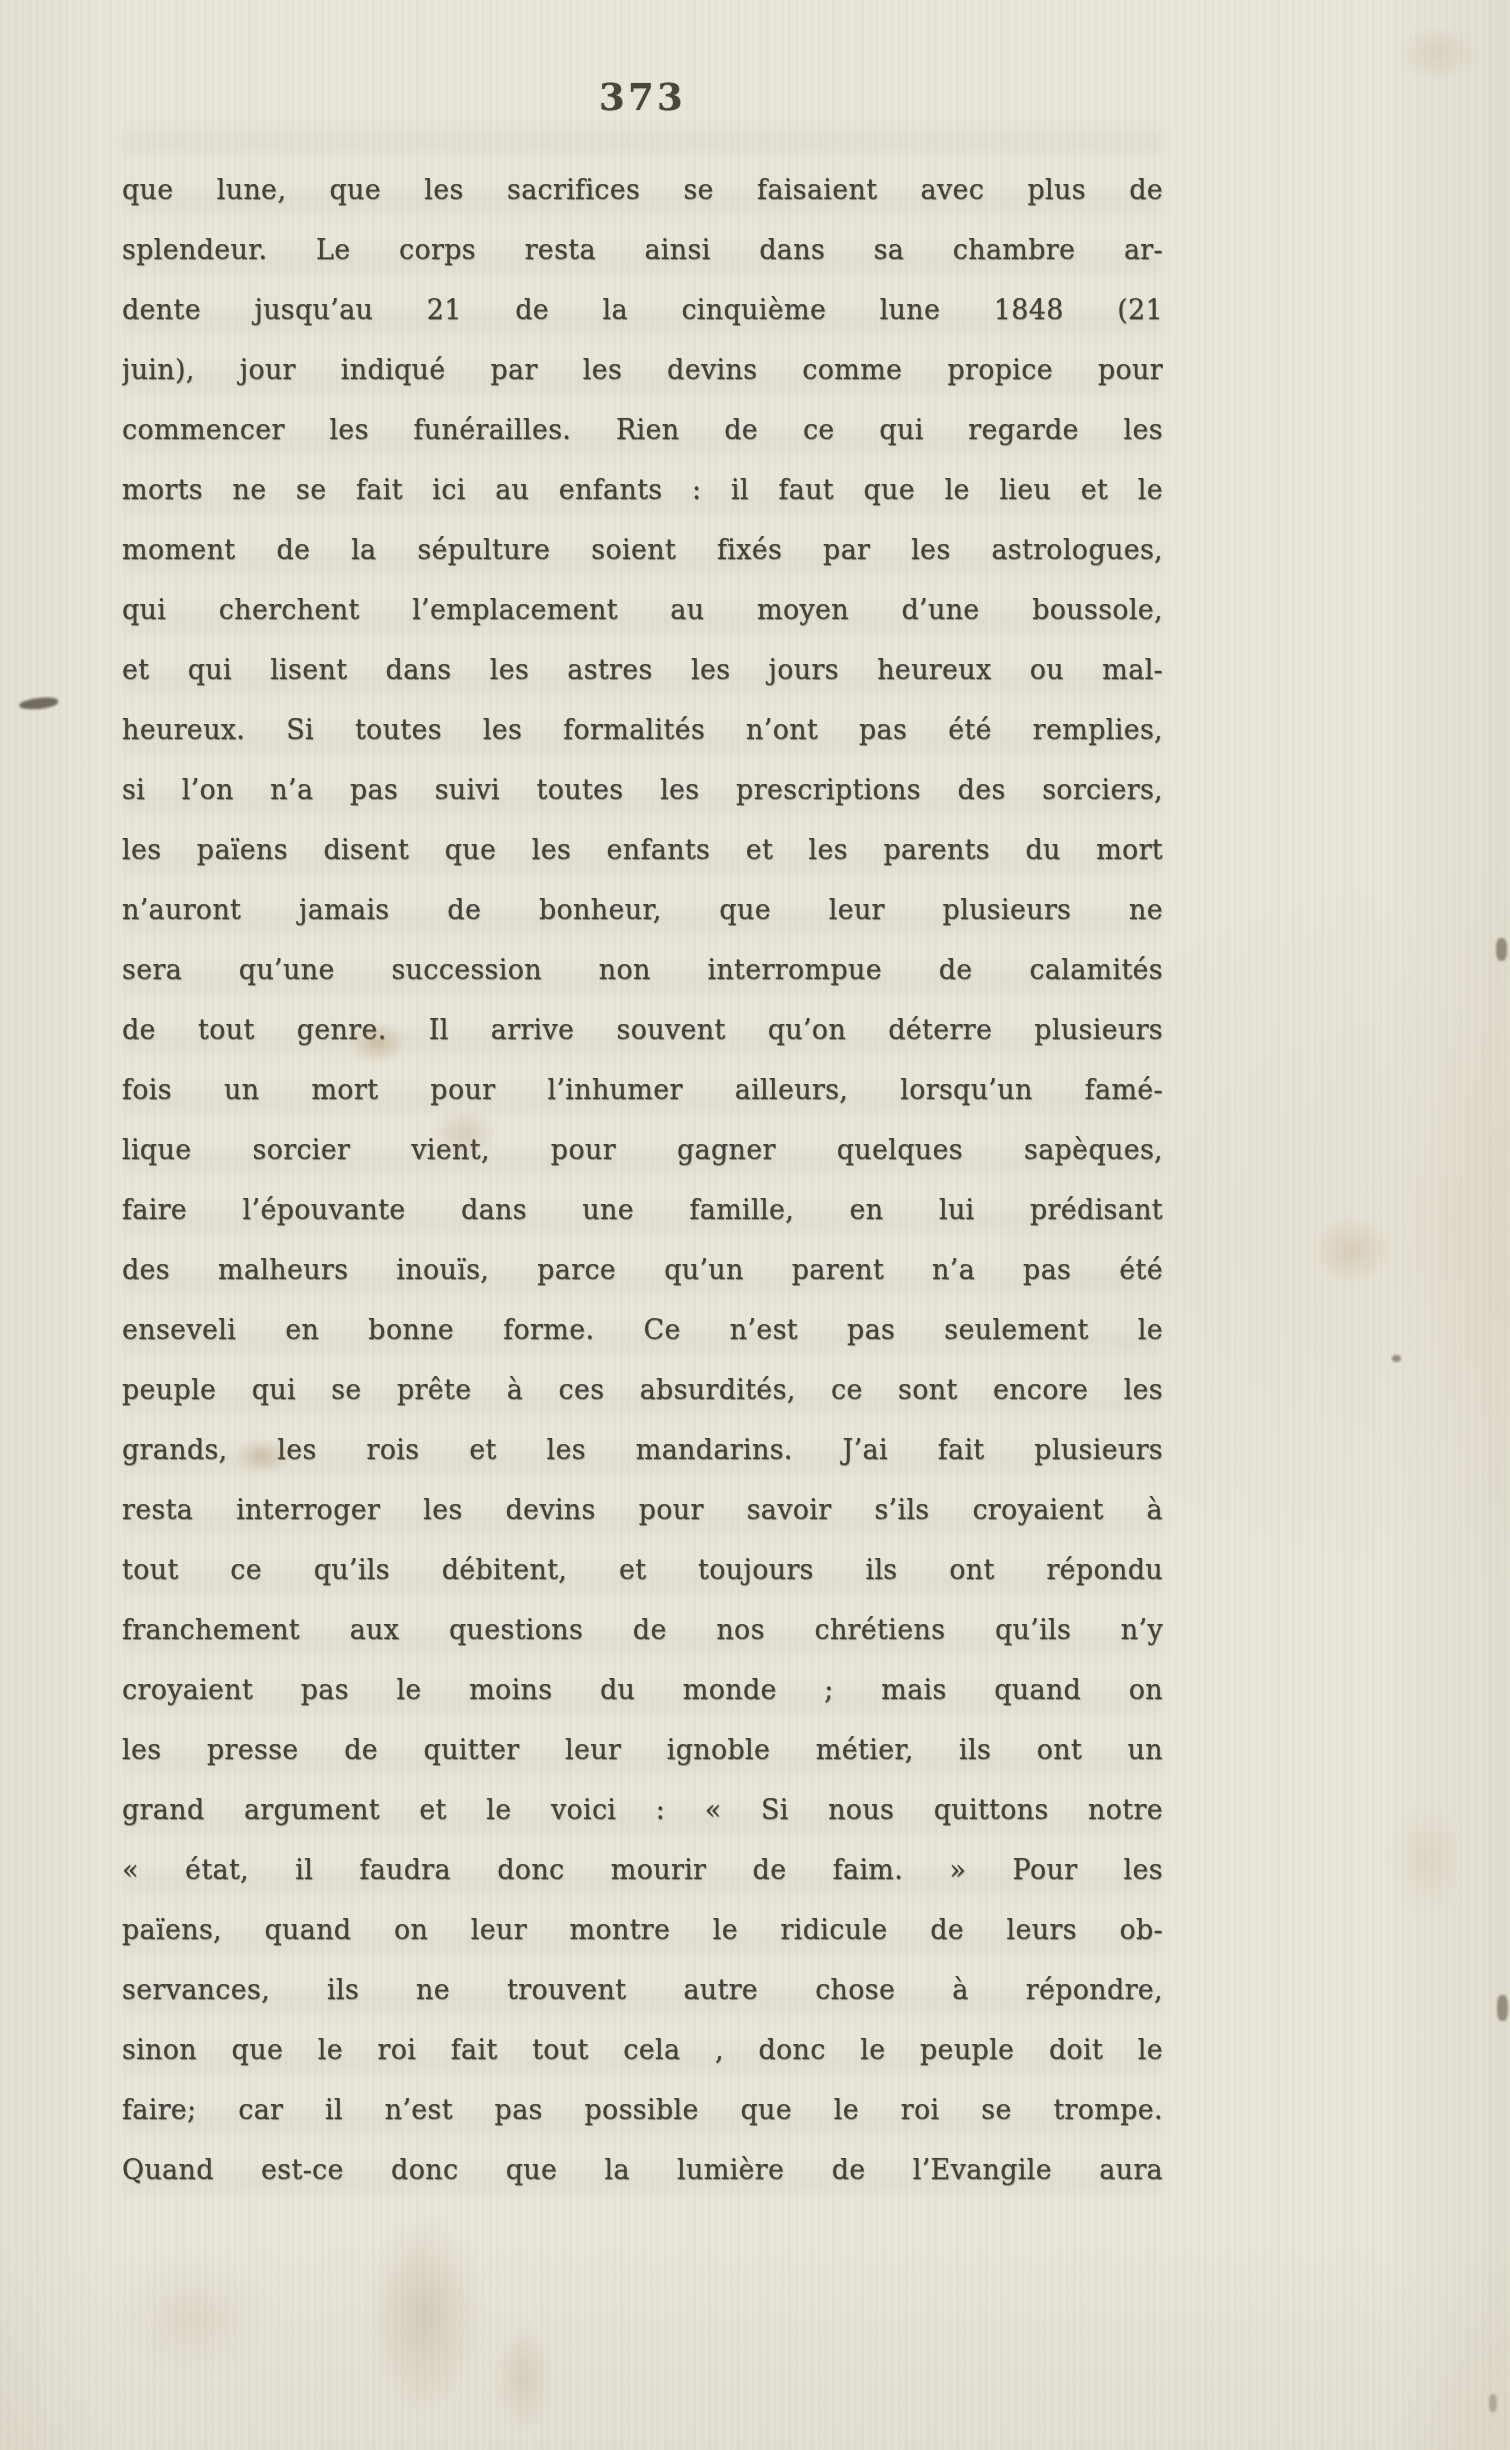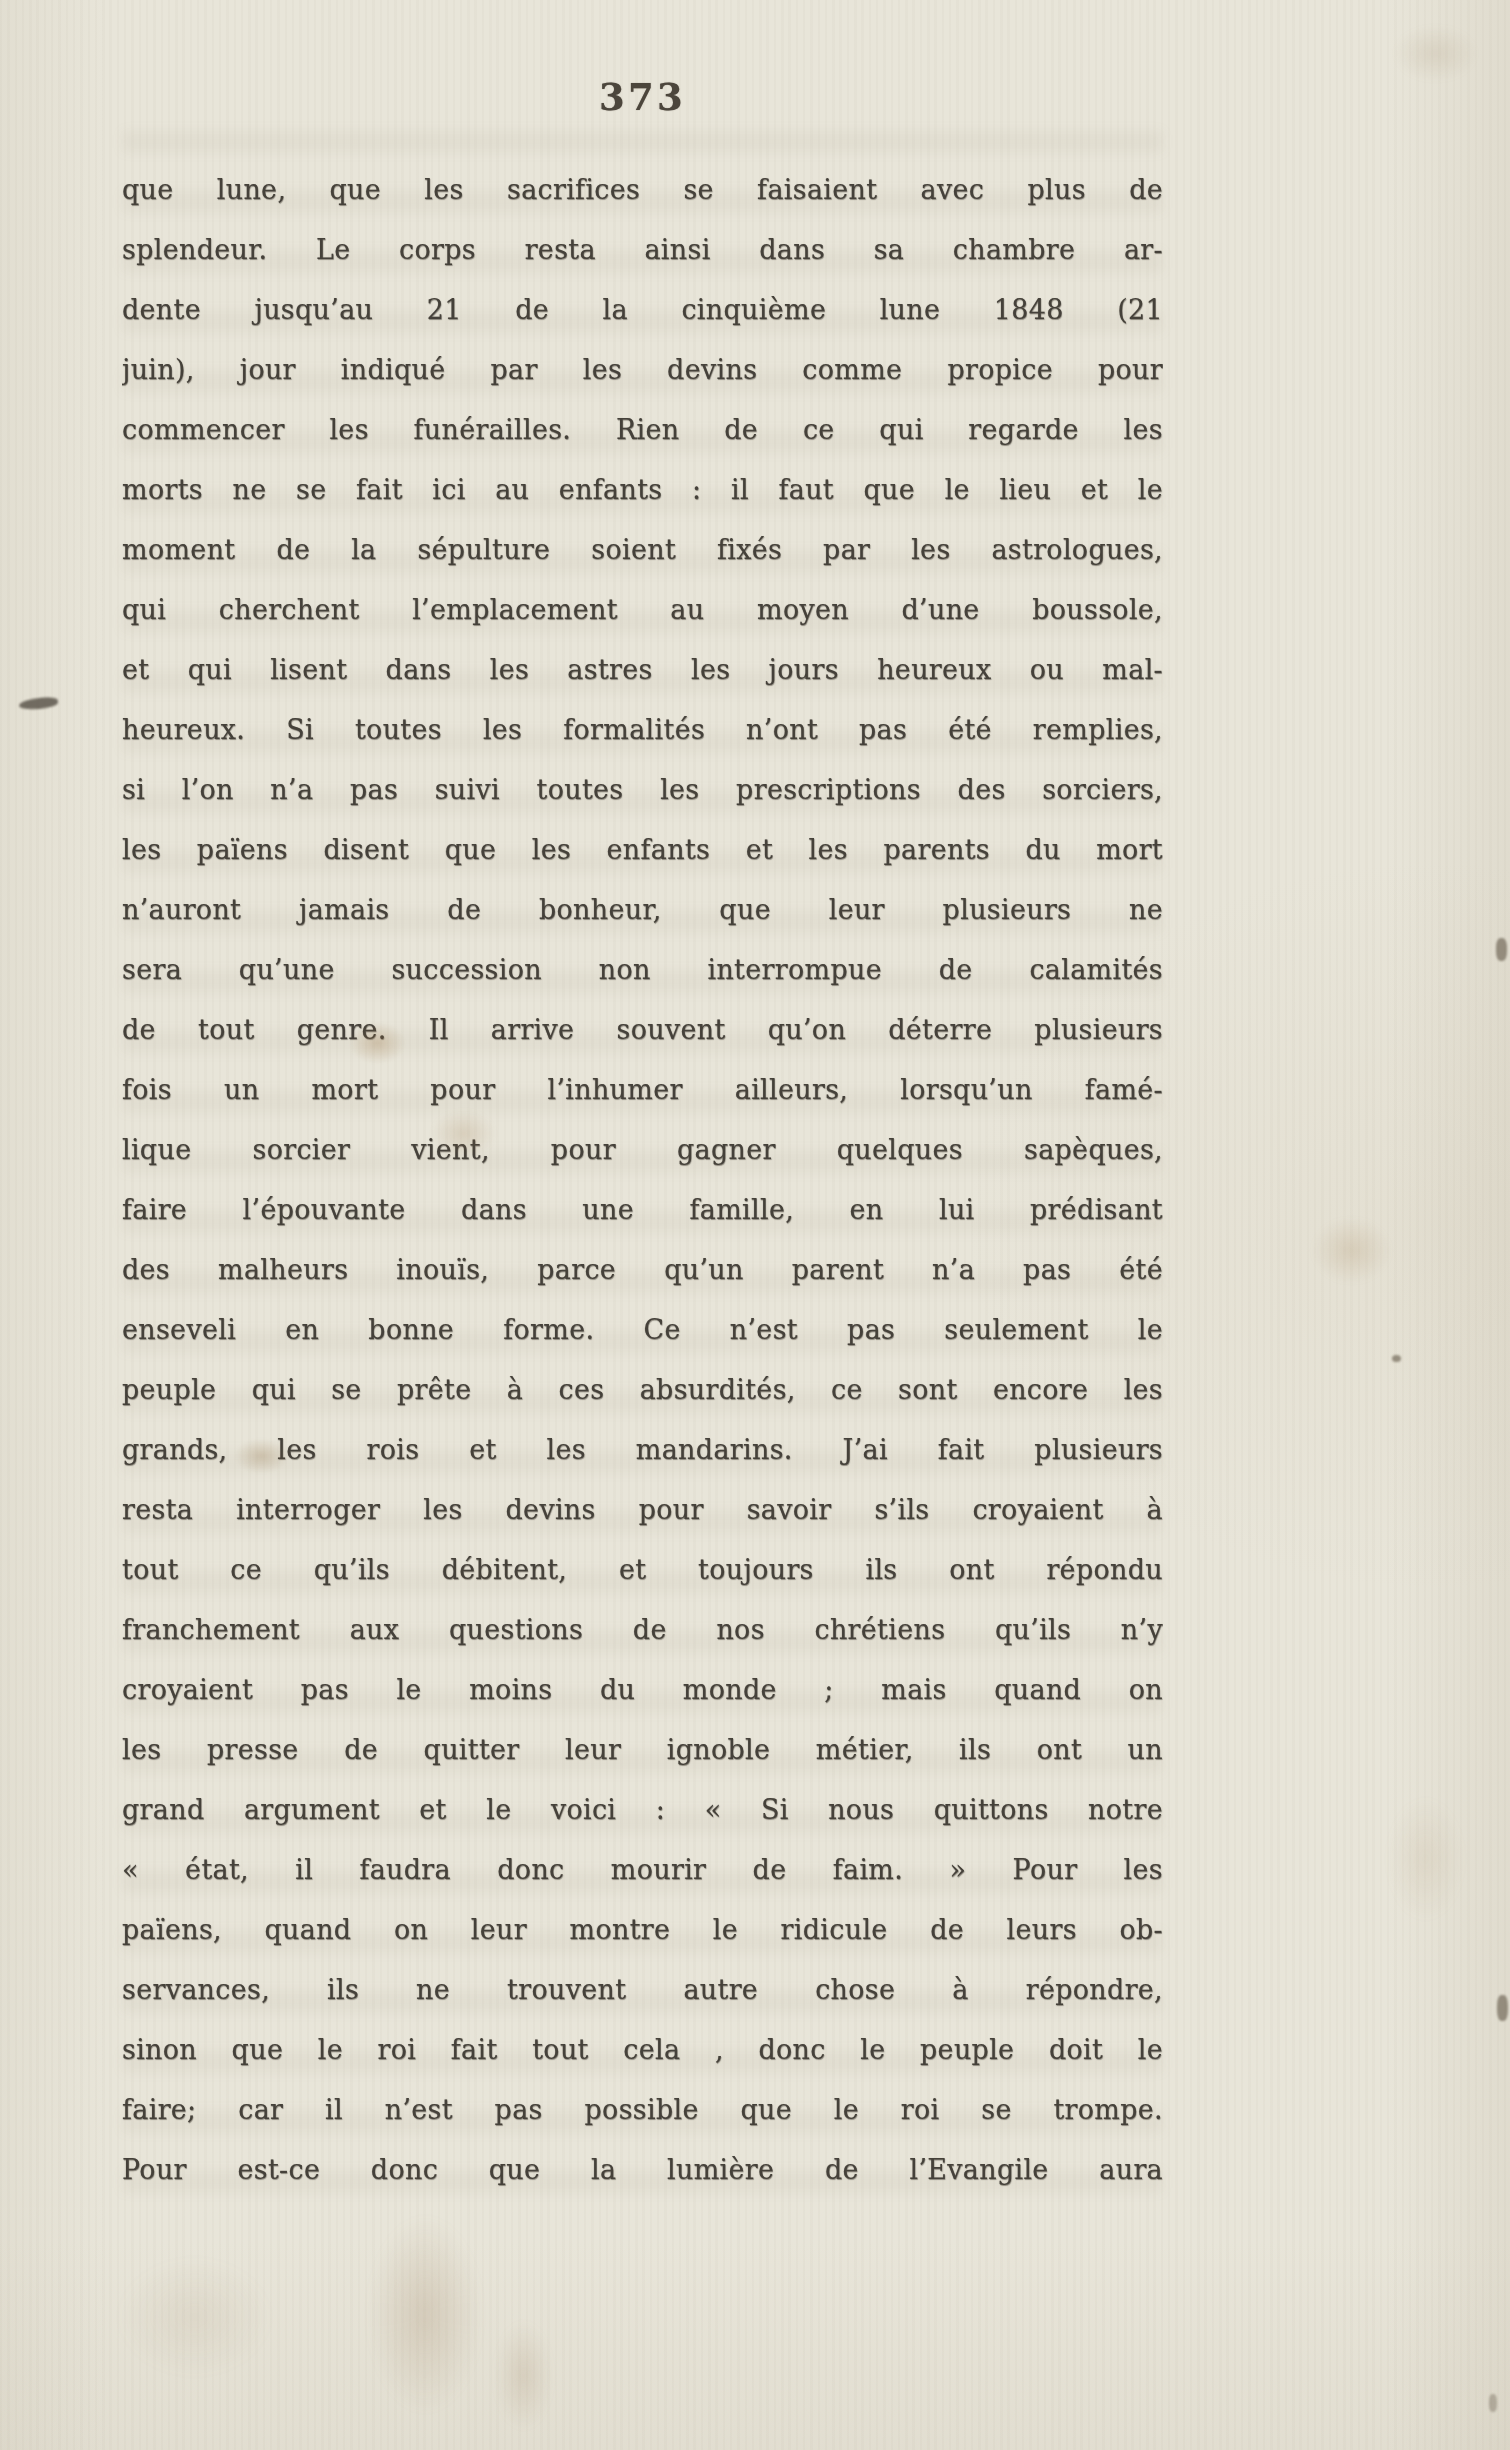--- a/index.html
+++ b/index.html
@@ -161,21 +161,21 @@
     <div class="line">tout ce qu’ils débitent, et toujours ils ont répondu</div>
     <div class="line">franchement aux questions de nos chrétiens qu’ils n’y</div>
     <div class="line">croyaient pas le moins du monde ; mais quand on</div>
     <div class="line">les presse de quitter leur ignoble métier, ils ont un</div>
     <div class="line">grand argument et le voici : « Si nous quittons notre</div>
     <div class="line">« état, il faudra donc mourir de faim. » Pour les</div>
     <div class="line">païens, quand on leur montre le ridicule de leurs ob-</div>
     <div class="line">servances, ils ne trouvent autre chose à répondre,</div>
     <div class="line">sinon que le roi fait tout cela , donc le peuple doit le</div>
     <div class="line">faire; car il n’est pas possible que le roi se trompe.</div>
-    <div class="line">Pour est-ce donc que la lumière de l’Evangile aura</div>
+    <div class="line">Quand est-ce donc que la lumière de l’Evangile aura</div>
   </div>
 
   <div class="margin-dash"></div>
 
   <div class="stain s1"></div>
   <div class="stain s2"></div>
   <div class="stain s3"></div>
   <div class="stain s4"></div>
   <div class="stain s5"></div>
   <div class="stain s6"></div>

